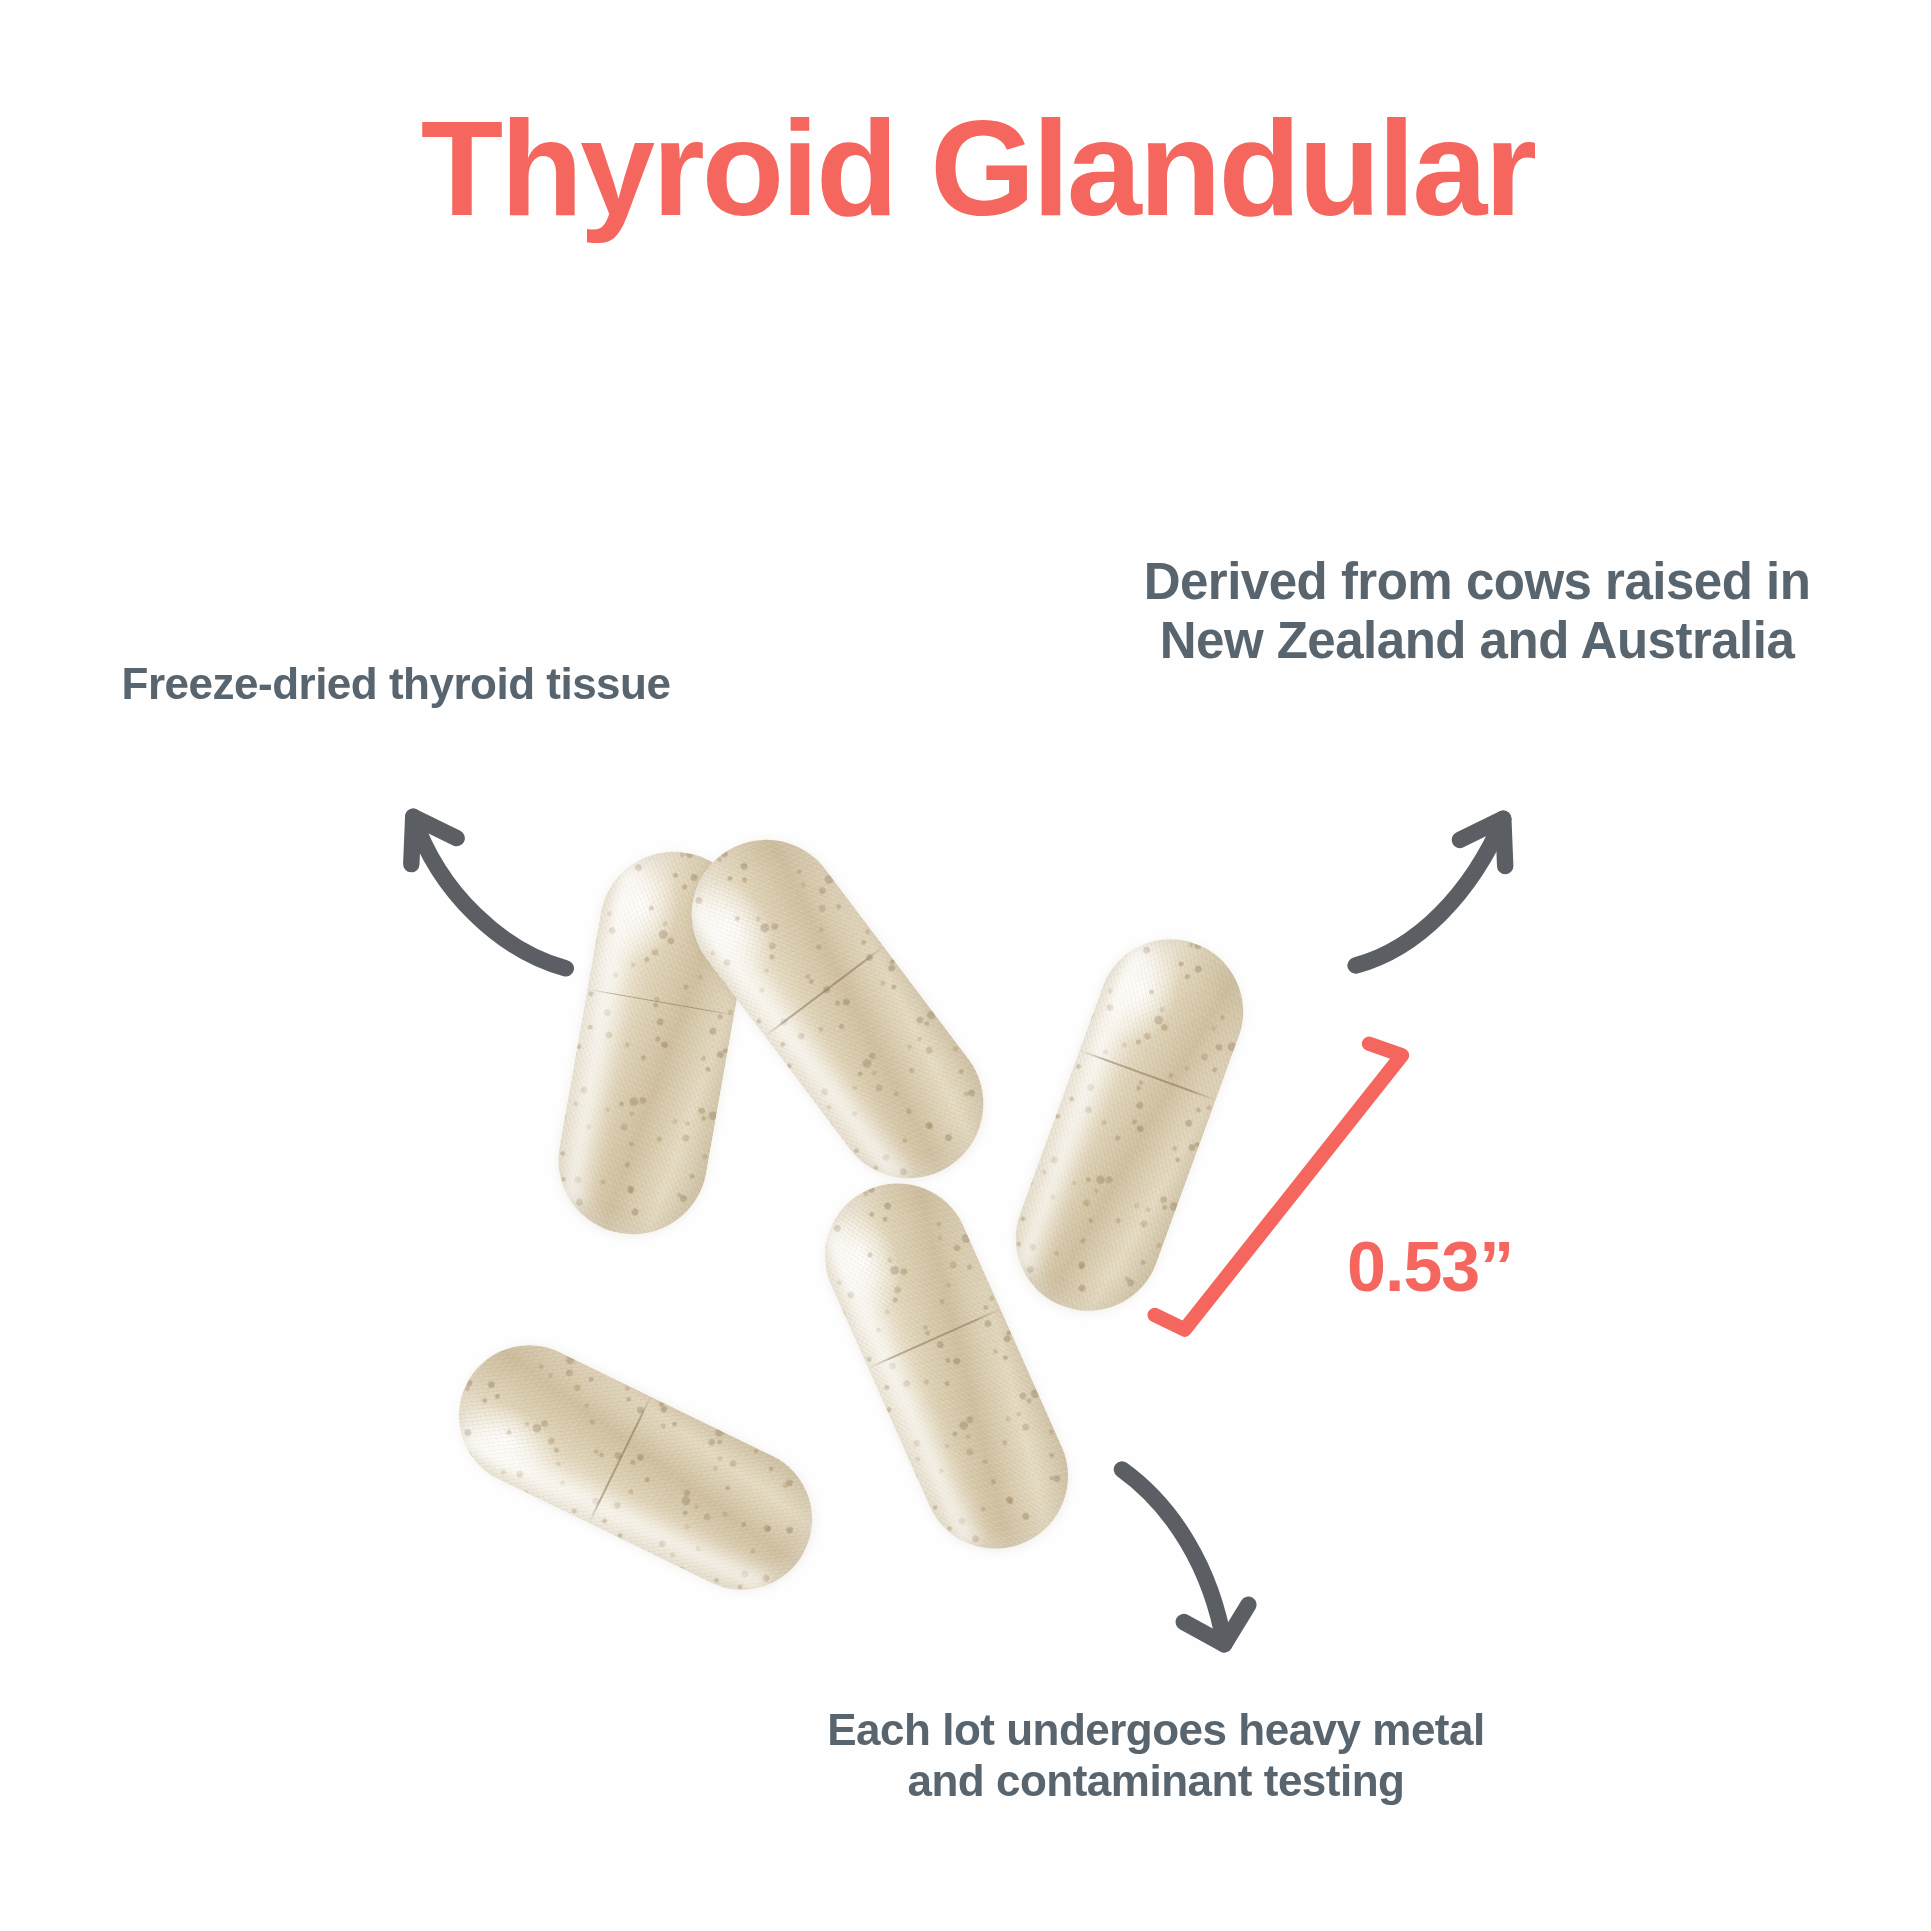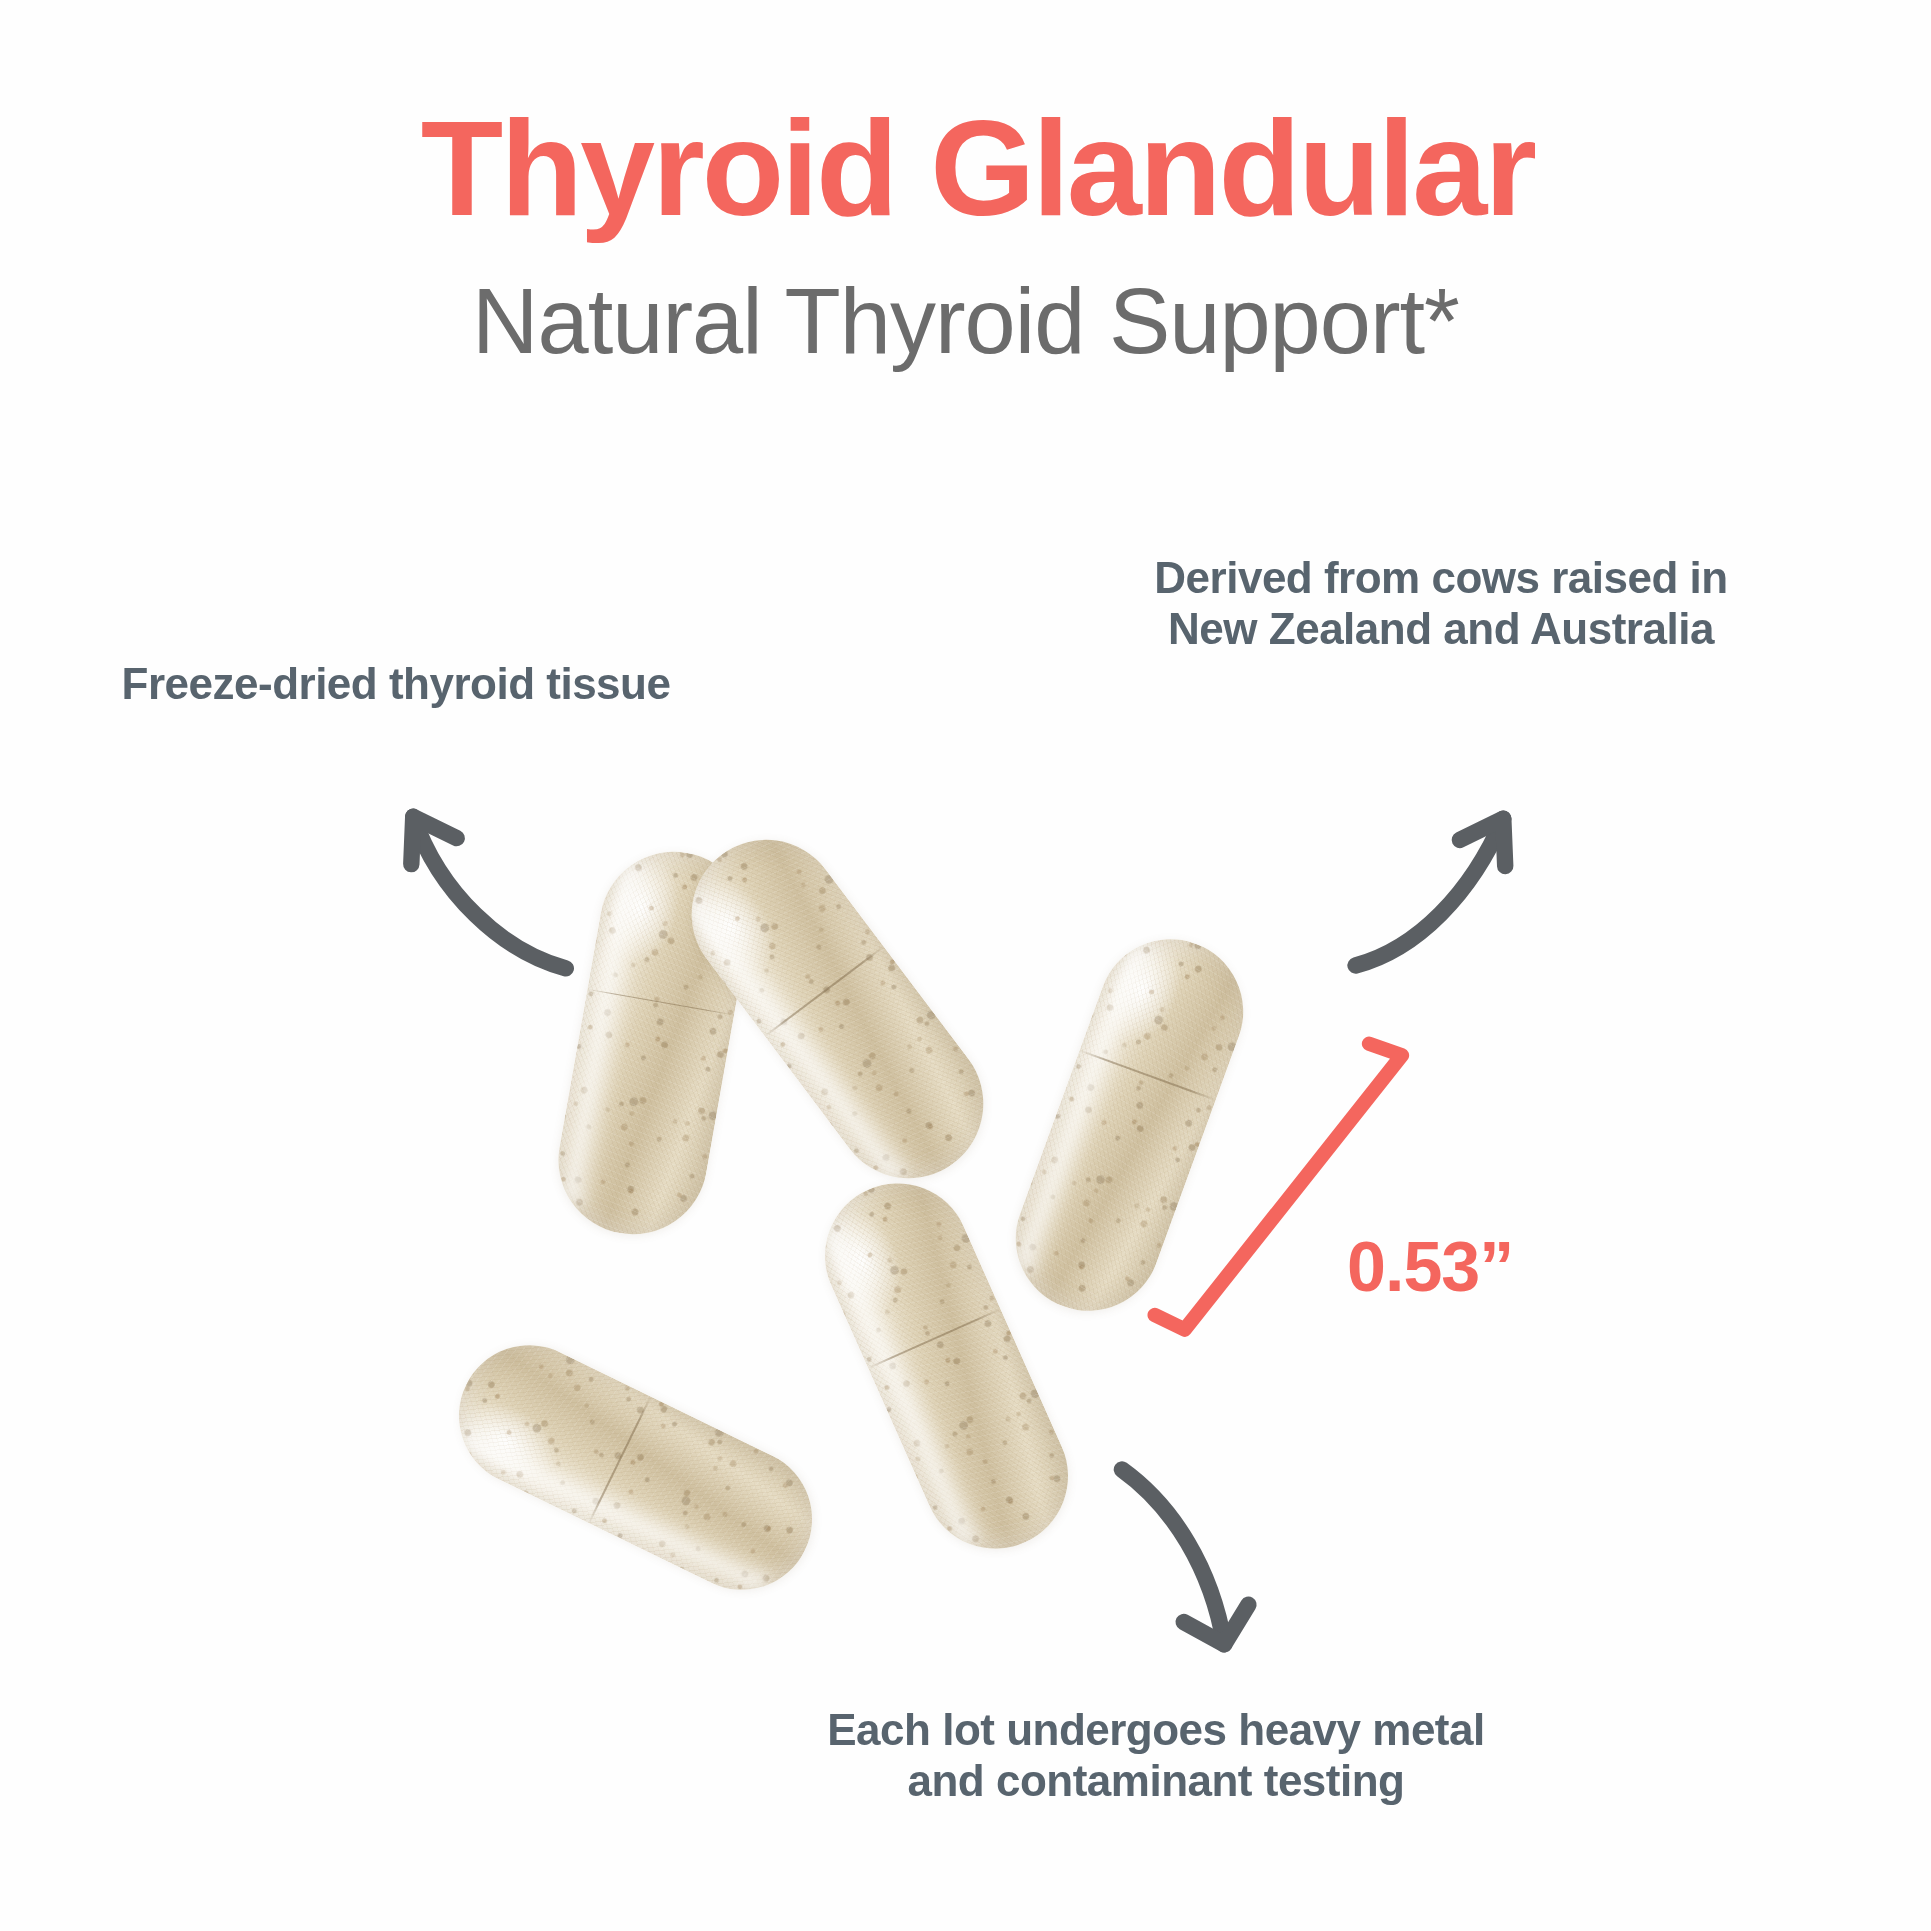--- a/index.html
+++ b/index.html
@@ -55,24 +55,24 @@
     text-align: center;
     letter-spacing: -0.5px;
   }
   #callout-left {
     left: 58px;
     top: 658px;
     width: 676px;
     font-size: 44px;
   }
   #callout-right {
-    left: 1074px;
+    left: 1110px;
     top: 552px;
     width: 734px;
-    font-size: 44px;
+    font-size: 51px;
   }
   #callout-bottom {
     left: 741px;
     top: 1704px;
     width: 830px;
     font-size: 44px;
   }
   .callout .ln { display: block; }
 
   
@@ -179,21 +179,20 @@
     pointer-events: none;
   }
 </style>
 </head>
 <body>
 
 <div id="stage">
 
   <div class="title">Thyroid Glandular</div>
 
-  <div class="subtitle">Natural Thyroid Support*</div>
 
   <div class="capsule" id="capsule-1">
     <div class="speck"></div>
     <div class="grain"></div>
     <div class="gloss"></div>
     <div class="seam" style="top:39%;"></div>
   </div>
 
   <div class="capsule" id="capsule-2">
     <div class="speck"></div>

